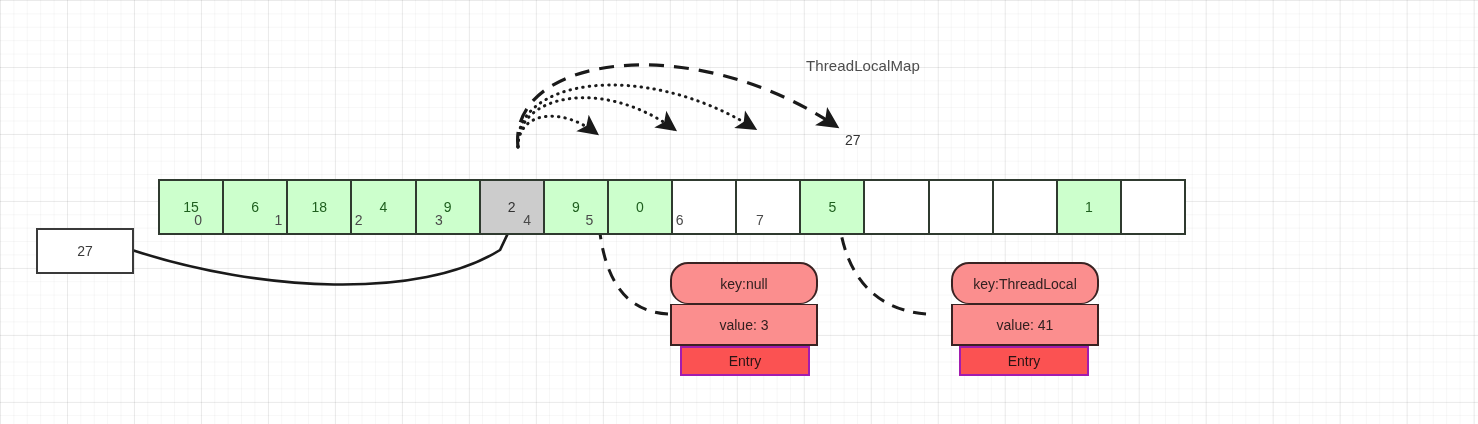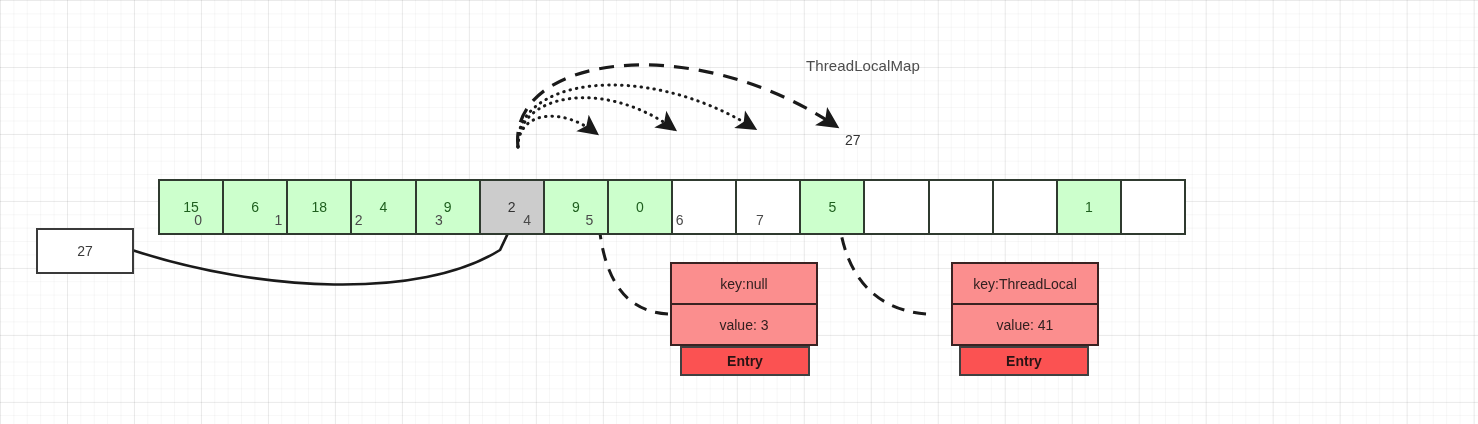--- a/index.html
+++ b/index.html
@@ -115,33 +115,32 @@
     box-sizing: border-box;
     border: 2px solid #3a2222;
     background: #fb8e8e;
     display: flex;
     align-items: center;
     justify-content: center;
     font-size: 14px;
     color: #332020;
     height: 42px;
   }
-  .entry-kv.bottomless { border-bottom-width: 1px; }
+  .entry-kv.bottomless { border-bottom-width: 1px; border-radius: 18px; }
   .entry-kv.topless { border-top-width: 1px; }
   .entry-tag {
     box-sizing: border-box;
-    border: 2px solid #404040;
+    border: 2px solid #a21caf;
     background: #fb5252;
     display: flex;
     align-items: center;
     justify-content: center;
     font-size: 14px;
     color: #2a1414;
     height: 30px;
-    font-weight: bold;
   }
 
   #entry-null { left: 670px; top: 262px; width: 148px; }
   #entry-null .entry-tag { width: 130px; margin-left: 10px; }
 
   #entry-tl { left: 928px; top: 262px; width: 148px; padding-left: 23px; }
   #entry-tl .entry-tag { width: 130px; margin-left: 8px; }
 
   
   #edges {

